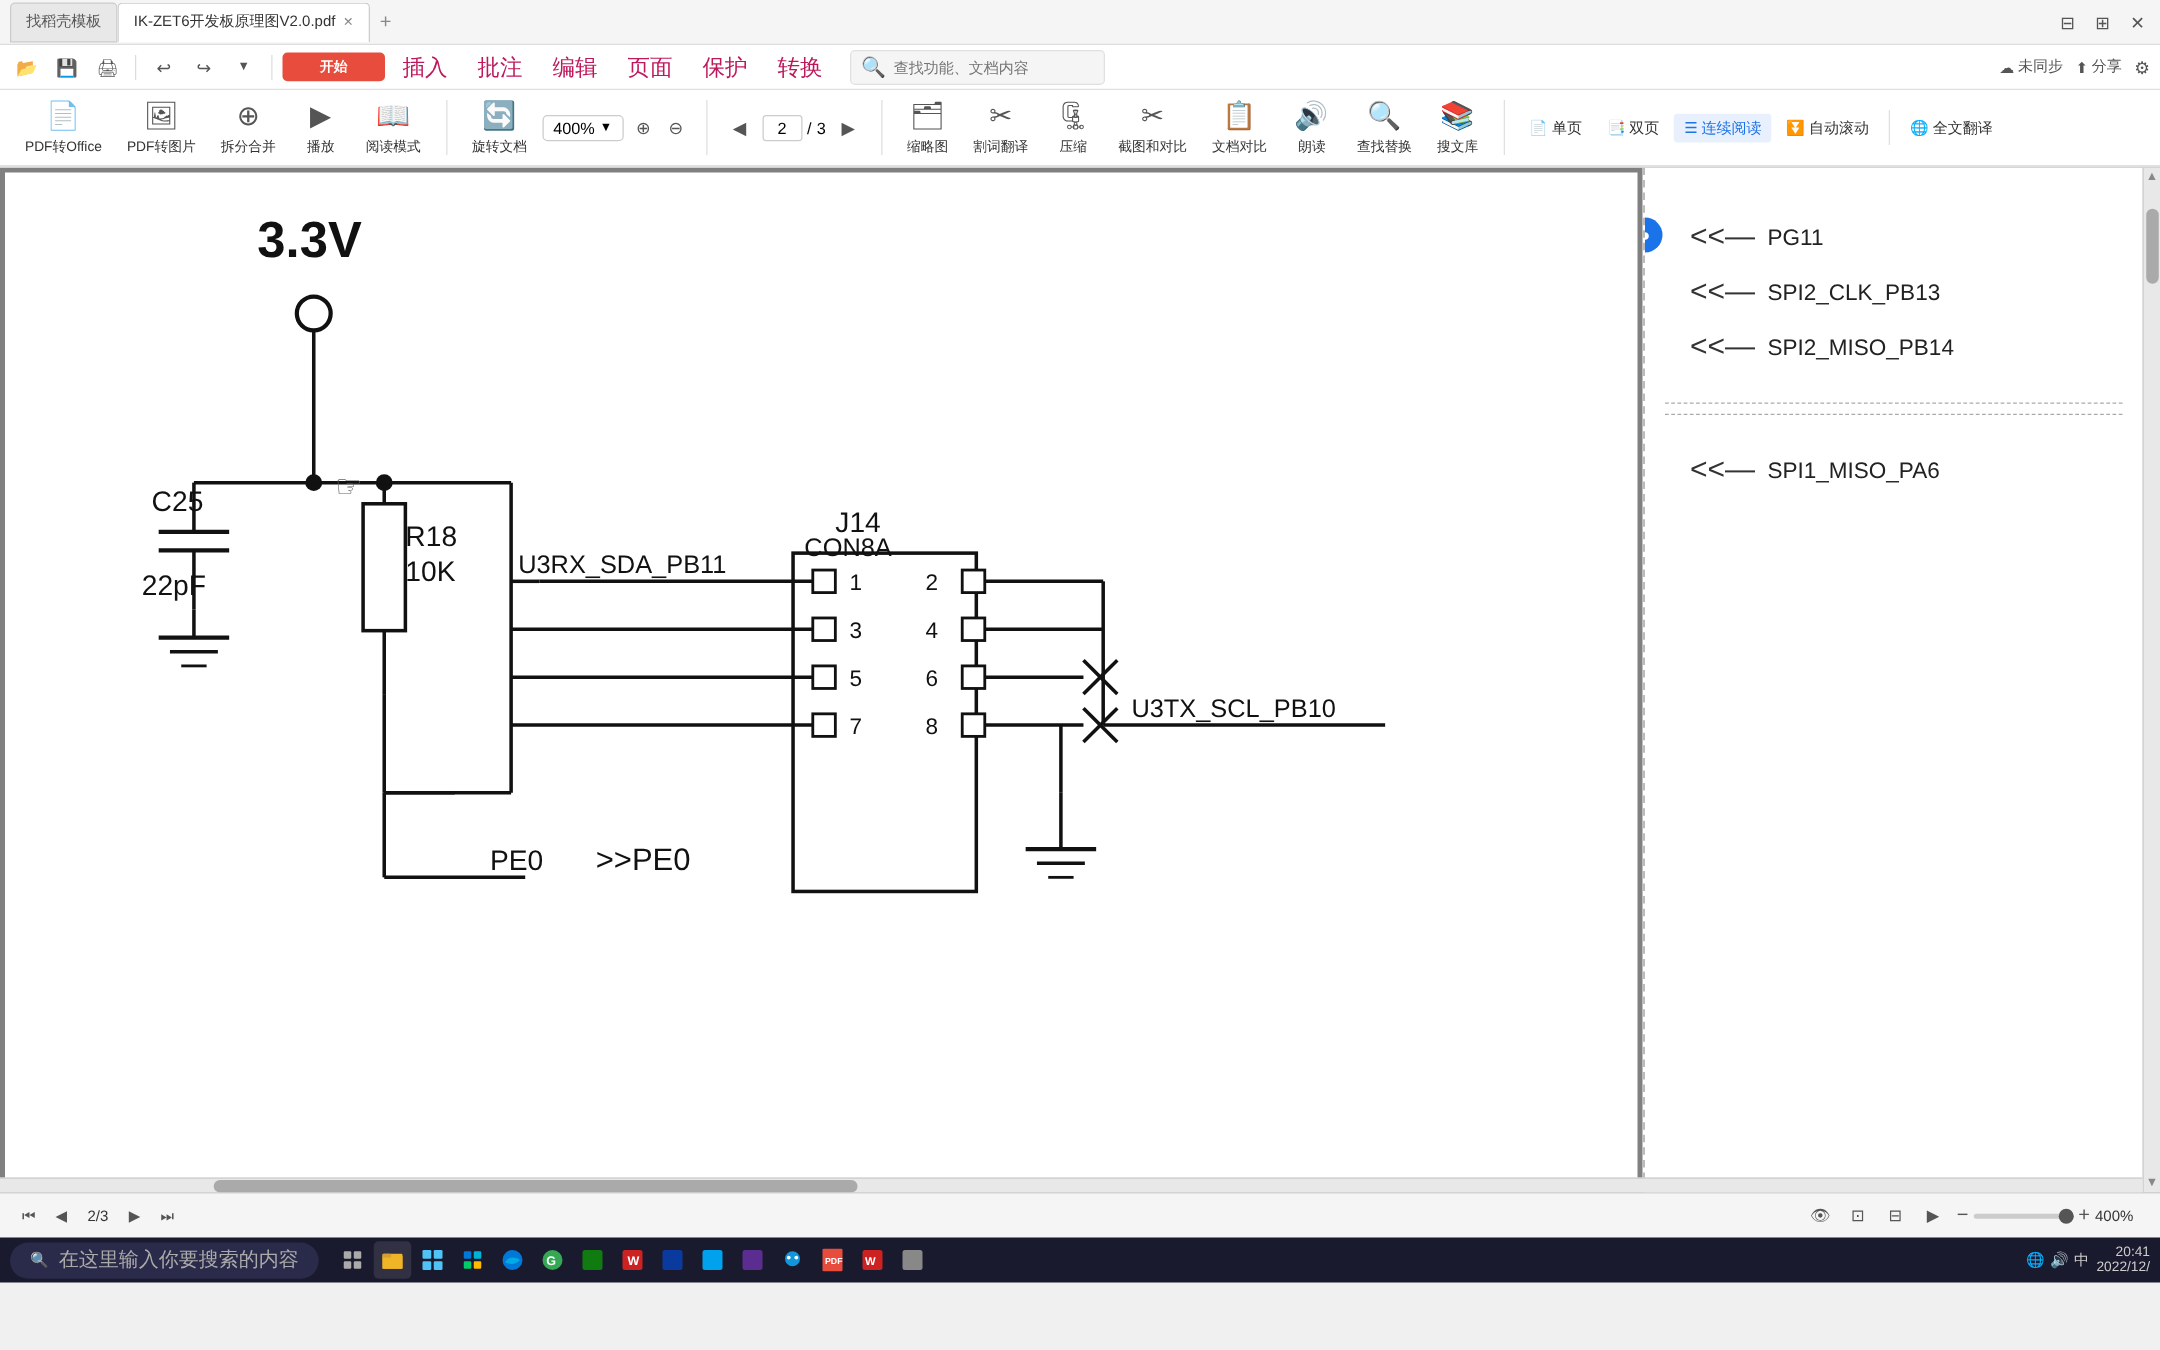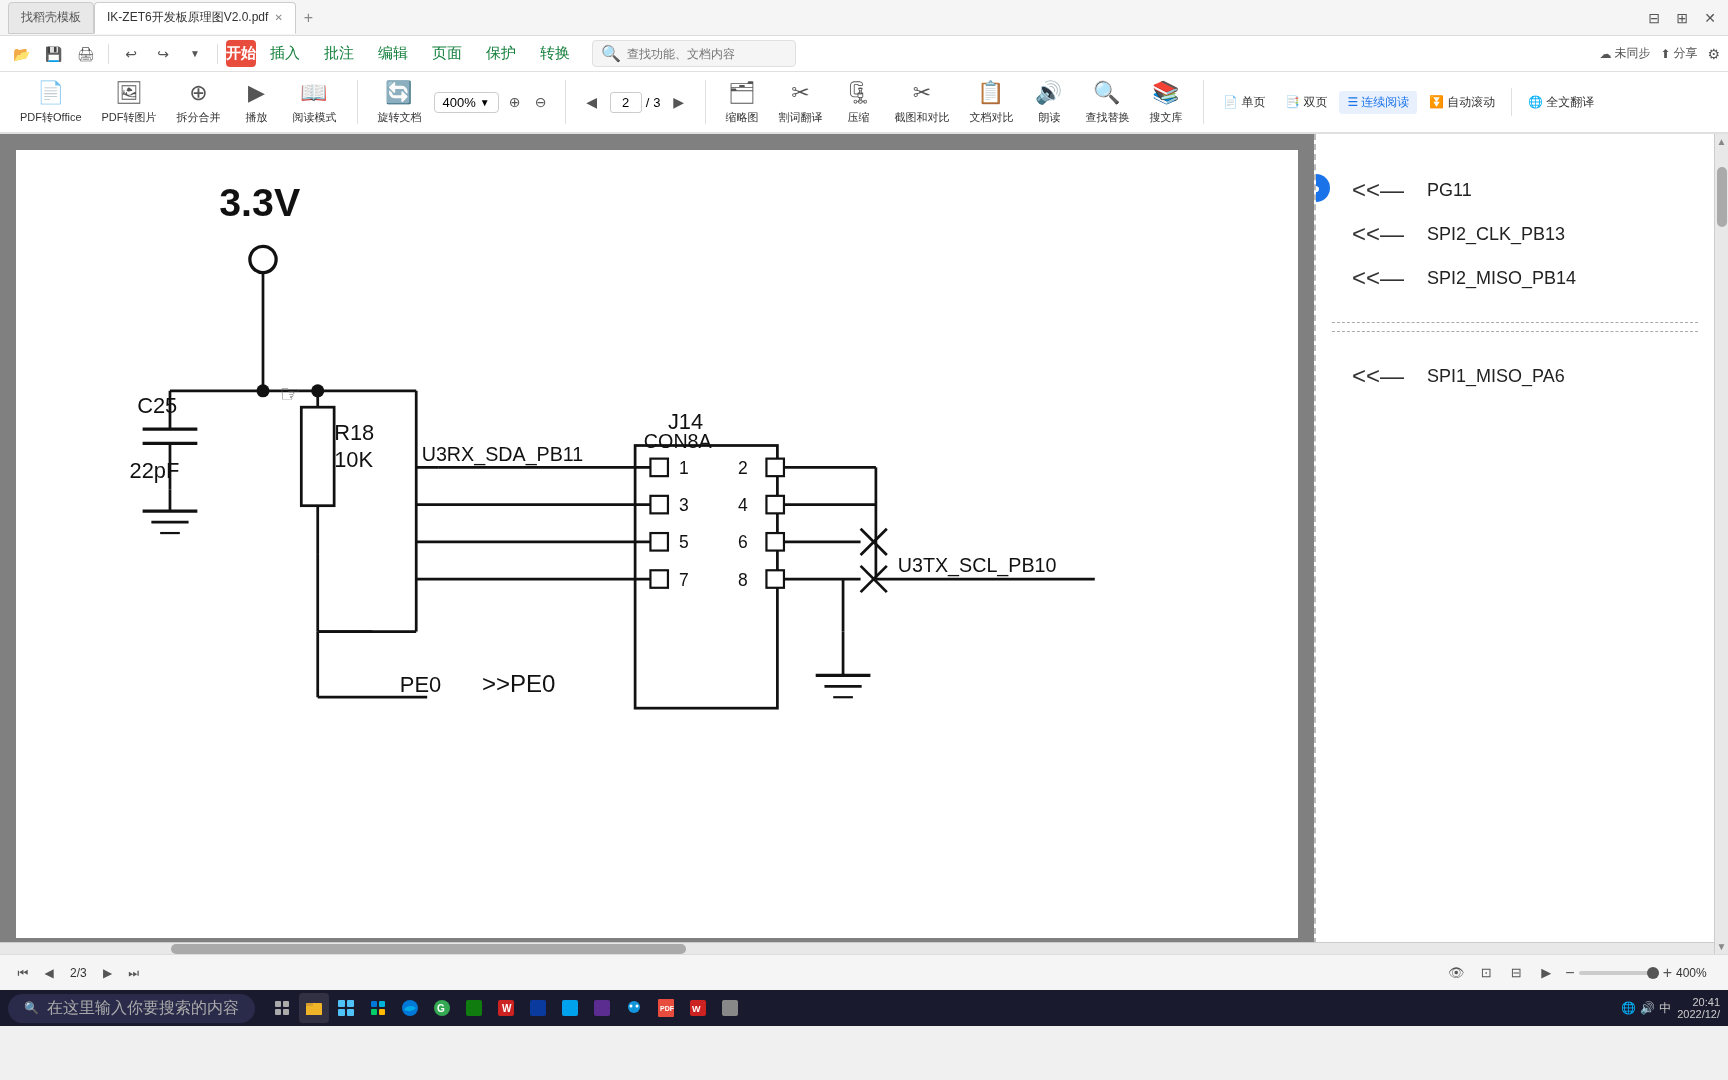--- a/index.html
+++ b/index.html
@@ -49,30 +49,30 @@
       padding: 0 8px;
       gap: 4px;
     }
     .menu-icon { width: 28px; height: 28px; display: flex; align-items: center; justify-content: center; font-size: 14px; color: #555; cursor: pointer; }
     .menu-sep { width: 1px; height: 20px; background: #ddd; margin: 0 4px; }
     .menu-btn-red {
       background: #e74c3c;
       color: white;
       border: none;
       border-radius: 4px;
-      padding: 4px 0;
-      font-size: 15px;
+      padding: 4px 30px;
+      font-size: 11px;
       cursor: pointer;
       font-weight: bold;
       text-align: right;
     }
     .menu-item {
       padding: 4px 10px;
-      font-size: 15px;
-      color: #15803d;
+      font-size: 18px;
+      color: #be185d;
       cursor: pointer;
       border-radius: 3px;
       white-space: nowrap;
     }
     .search-box {
       display: flex;
       align-items: center;
       background: #f5f5f5;
       border: 1px solid #e0e0e0;
       border-radius: 4px;
@@ -179,21 +179,21 @@
       background: #808080;
       overflow: hidden;
       position: relative;
       display: flex;
     }
 
     
     .pdf-page {
       flex: 1;
       background: white;
-      margin: 16px;
+      margin: 4px;
       position: relative;
       overflow: hidden;
     }
 
     
     #right-panel {
       width: 380px;
       background: white;
       border-left: 2px dashed #bbb;
       position: relative;
@@ -290,21 +290,20 @@
       height: 10px;
       background: #aaa;
       border-radius: 5px;
       top: 1px;
     }
     .right-signal-text {
       font-size: 18px;
       color: #222;
       line-height: 2;
       font-weight: normal;
-      margin-left: 13px;
     }
     .right-signal-group {
       display: flex;
       align-items: center;
       gap: 10px;
       margin: 8px 0;
     }
     .right-divider {
       border: none;
       border-top: 1px dashed #aaa;

